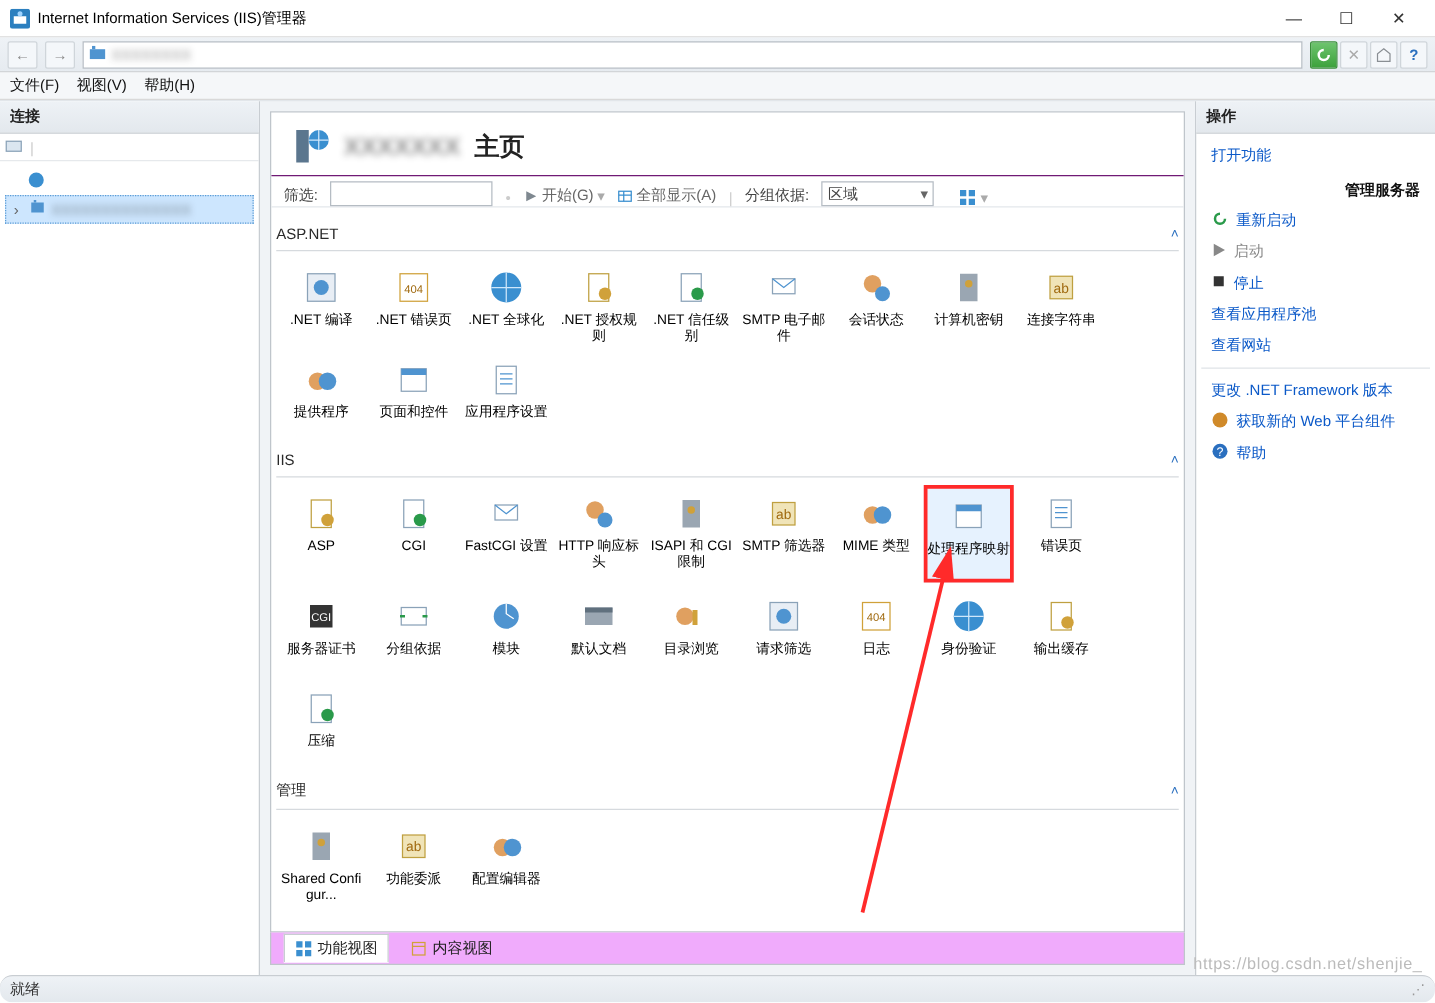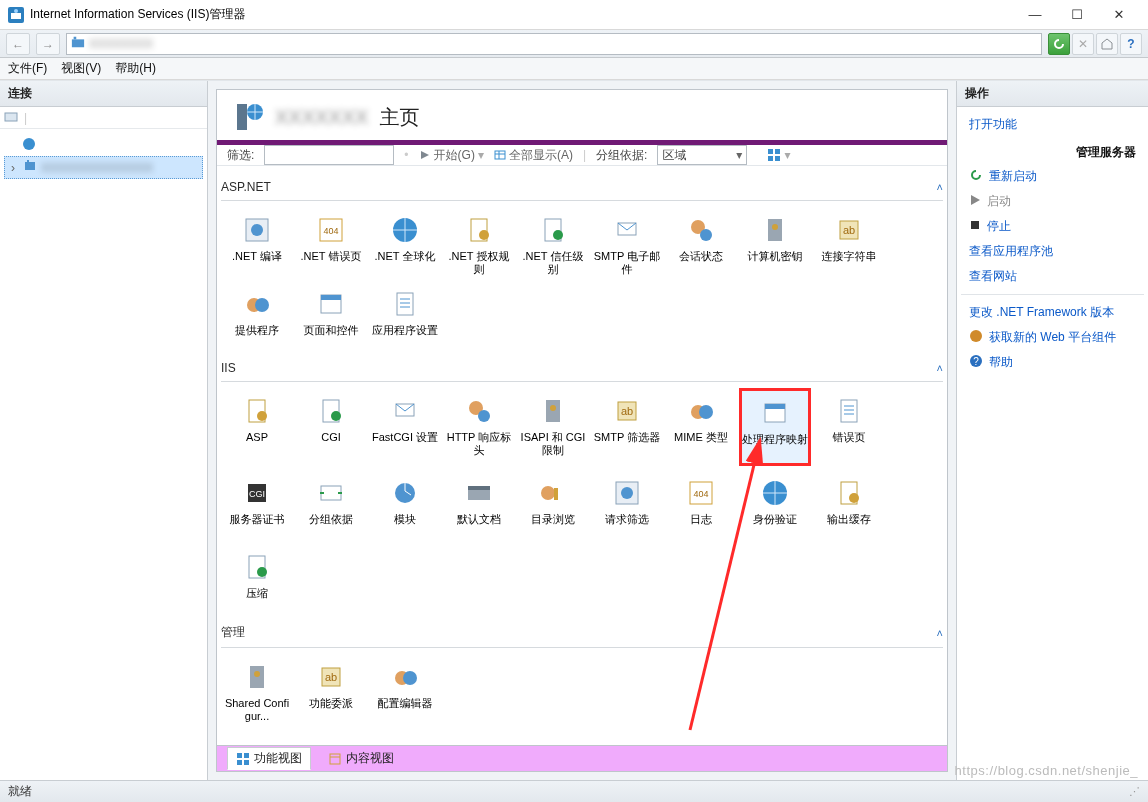--- a/index.html
+++ b/index.html
@@ -22,43 +22,43 @@
   .pane-title{ background:linear-gradient(#eef2f6,#e3e8ed); border-bottom:1px solid #c8cdd2; font-weight:bold; padding:4px 8px; font-size:12px;}
   .left-tool{ height:22px; display:flex; align-items:center; padding:0 4px; gap:6px; border-bottom:1px solid #e6e9ec;}
   .tree{ padding:6px 4px; }
   .tree-row{ display:flex; align-items:center; gap:4px; padding:2px 2px;}
   .tree-row.sel{ background:#cde6fe; border:1px dotted #5a9bd5;}
   .expander{width:12px;text-align:center;color:#666;}
   .mid-pane { flex:1; padding:8px; display:flex; flex-direction:column;}
   .mid-box { flex:1; background:#fff; border:1px solid #bfc5cb; display:flex; flex-direction:column; overflow:hidden;}
   .mid-header { display:flex; align-items:center; gap:10px; padding:10px 14px 6px; }
   .mid-header .srvicon{width:34px;height:34px;}
-  .mid-header h1{ font-size:20px; font-weight:normal; color:#222; }
-  .filterbar{ height:26px; border-top:5px solid #701a75; border-bottom:1px solid #e3e7eb; display:flex; align-items:center; padding:0 10px; gap:10px; color:#444;}
+  .mid-header h1{ font-size:20px; font-weight:bold; color:#222; }
+  .filterbar{ height:26px; border-top:1px solid #701a75; border-bottom:1px solid #e3e7eb; display:flex; align-items:flex-end; padding:0 10px; gap:10px; color:#444;}
   .filterbar .combo{ width:130px; height:20px; border:1px solid #b5bcc3; background:#fff;}
   .filterbar .sep{color:#ccc;}
   .filterbar .iconbtn{ display:flex; align-items:center; gap:3px; color:#666;}
   .filterbar .combo-small{ width:90px; height:20px; border:1px solid #b5bcc3; background:#fff;}
   .scroll{ flex:1; overflow:auto; padding:4px 4px 10px;}
   .group{ margin-top:6px; }
   .group-head{ color:#2a2a2a; font-size:12px; padding:4px 0 6px 0; border-bottom:1px solid #d6dade; display:flex; align-items:center; justify-content:space-between;}
   .group-head .chev{color:#2a6fbf;font-size:11px;}
   .icon-grid{ display:flex; flex-wrap:wrap; gap:4px 2px; padding-top:6px;}
   .feature{ width:72px; min-height:70px; display:flex; flex-direction:column; align-items:center; padding-top:4px; text-align:center; cursor:default; border:1px solid transparent;}
   .feature.highlight{ border:3px solid #ff2a2a; background:#e6f2fe; width:72px; min-height:78px;}
   .feature .ficon{ width:36px; height:36px; display:flex; align-items:center; justify-content:center;}
   .feature .flabel{ font-size:11px; line-height:1.15; color:#000; margin-top:2px; word-break:break-all;}
   .tabs-bottom{ height:26px; display:flex; align-items:center; gap:8px; padding:0 10px; border:1px solid #bfc5cb; border-top:none; background:#f0abfc;}
   .tabs-bottom .tab{ display:flex; align-items:center; gap:4px; padding:2px 8px; border:1px solid transparent;}
   .tabs-bottom .tab.active{ background:#fff; border:1px solid #c8cdd2; border-bottom-color:#fff;}
   .right-pane{ width:192px; background:#fff; border-left:1px solid #c8cdd2; display:flex; flex-direction:column;}
   .actions{ padding:6px 4px; display:flex; flex-direction:column; gap:2px;text-align:right;}
   .action{ display:flex; align-items:center; gap:6px; padding:3px 8px; color:#0b59c8; font-size:12px;}
   .action-head{ color:#111; font-weight:bold; padding:6px 8px 2px; font-size:12px;}
-  .statusbar{ height:22px; background:linear-gradient(#eef2f6,#e3e8ed); border-top:1px solid #c8cdd2; display:flex; align-items:center; justify-content:space-between; padding:0 8px; font-size:12px; color:#333;}
+  .statusbar{ height:22px; background:linear-gradient(#eef2f6,#e3e8ed); border-top:1px solid #c8cdd2; display:flex; align-items:center; justify-content:space-between; padding:0 8px; font-size:12px; color:#333;border-radius:10px;}
   .watermark{position:absolute; right:10px; bottom:24px; color:#bbb; font-size:13px; letter-spacing:0.5px; pointer-events:none;}
   .arrow-svg{position:absolute; left:470px; top:410px; pointer-events:none;}
   .blur{filter:blur(3px);opacity:0.5;}
 </style>
 </head>
 <body>
 
 <div class="titlebar">
   <span class="appicon">
     <svg viewBox="0 0 16 16" width="16" height="16">

